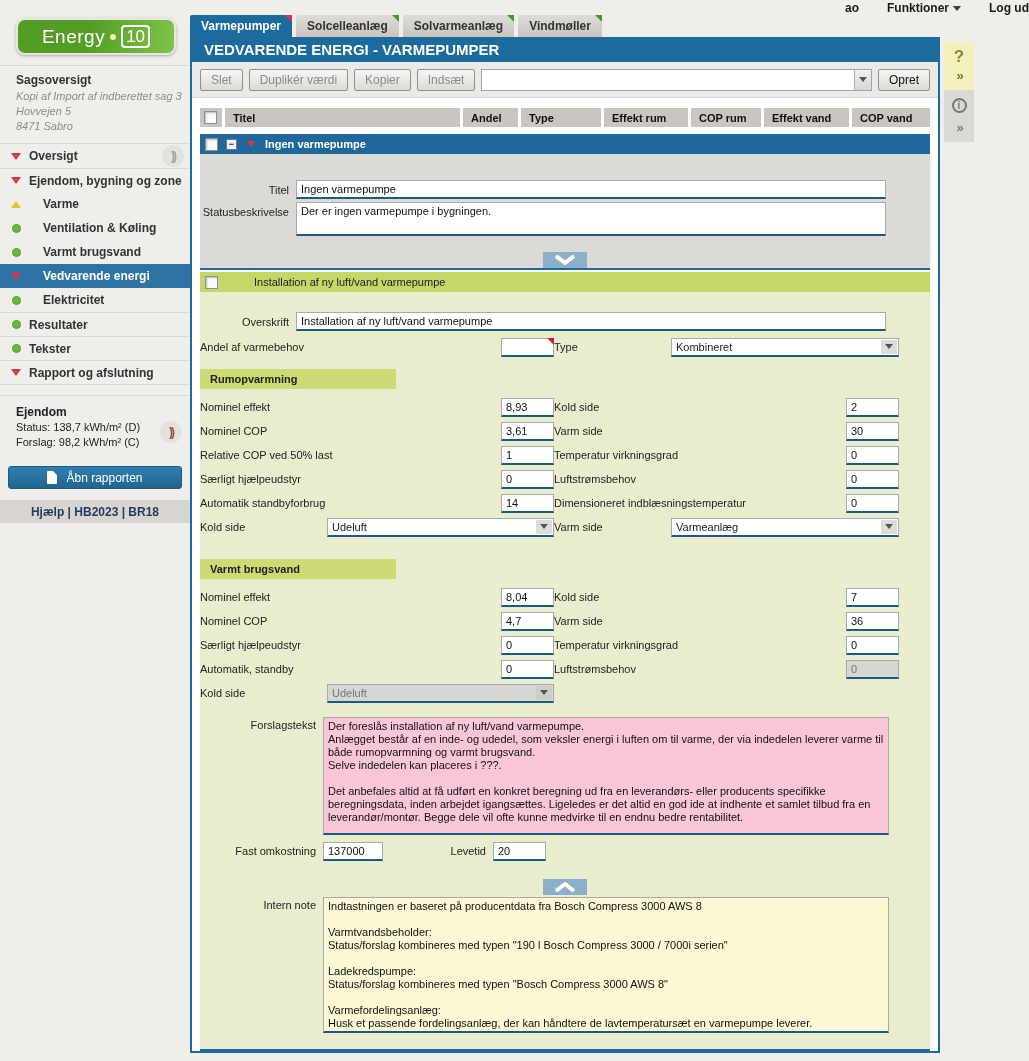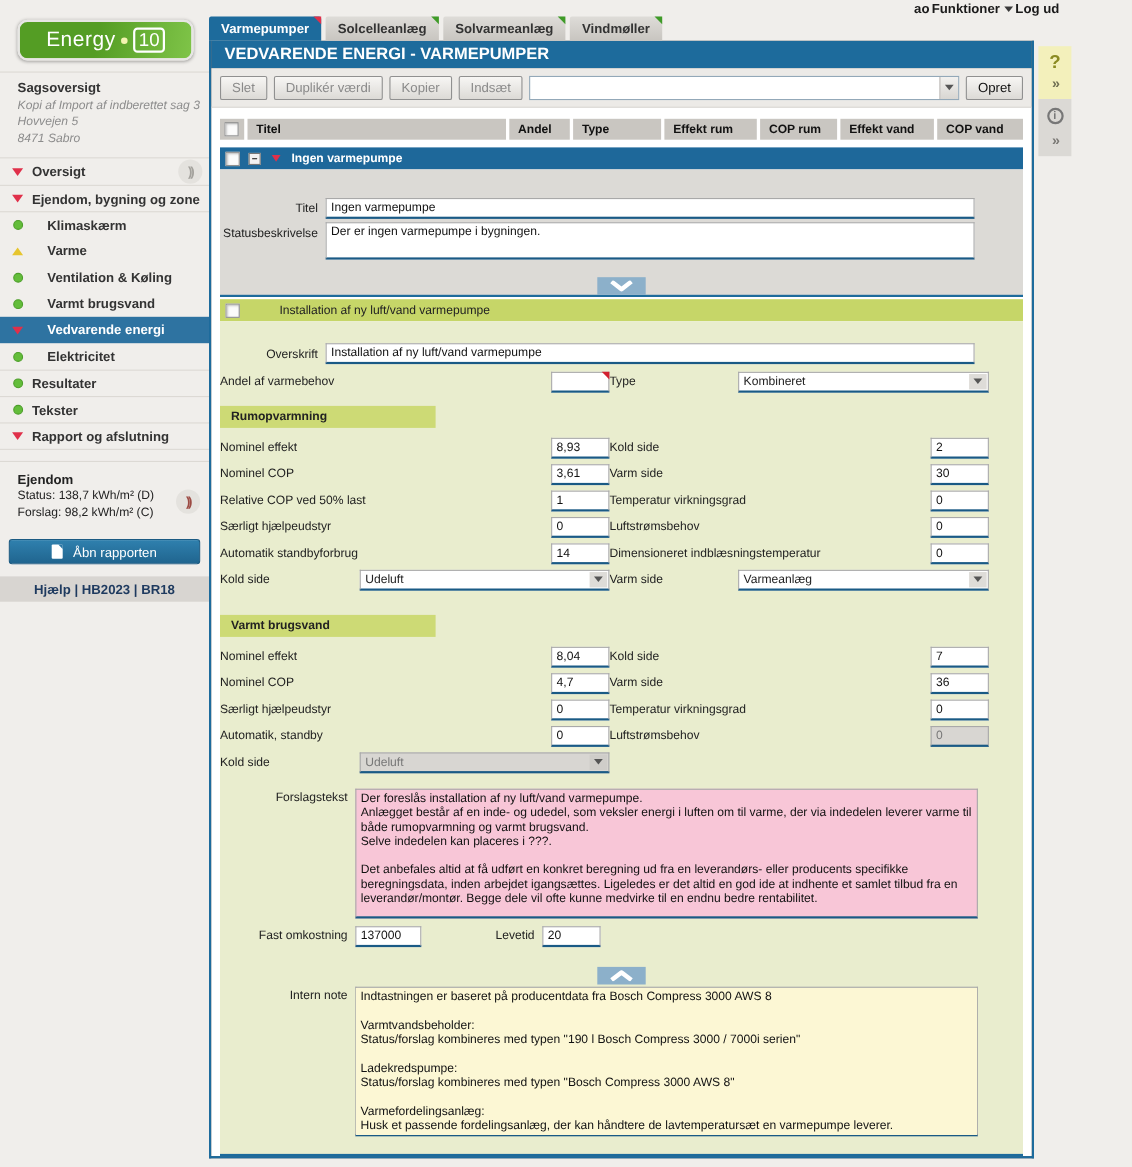--- a/index.html
+++ b/index.html
@@ -1,20 +1,20 @@
 <!DOCTYPE html>
 <html><head>
 <meta charset="utf-8">
 <style>
 *{box-sizing:border-box;margin:0;padding:0}
 html,body{width:1029px;height:1061px}
 body{position:relative;background:#f0eeeb;font-family:"Liberation Sans",sans-serif;font-size:11px;color:#222;overflow:hidden}
 
 
-.account{position:absolute;top:0;left:0;right:0;height:16px;display:flex;justify-content:flex-end;align-items:center;gap:2px;padding-right:66px;font-size:12px;font-weight:bold;color:#1a1a1a}
+.account{position:absolute;top:0;left:0;right:0;height:16px;display:flex;justify-content:flex-end;align-items:center;gap:28px;font-size:12px;font-weight:bold;color:#1a1a1a}
 .account .item{cursor:pointer;display:flex;align-items:center}
 .caret-down{display:inline-block;width:0;height:0;border-left:4px solid transparent;border-right:4px solid transparent;border-top:5px solid #3a3a3a;margin-left:4px}
 
 
 .sidebar{position:absolute;left:0;top:0;width:190px;height:100%}
 .logo{margin:18px 12px 10px 16px;width:160px;height:37px;border-radius:9px;background:linear-gradient(100deg,#549d24 45%,#7fc448);border:2px solid #e7e6e4;box-shadow:0 1px 3px rgba(0,0,0,.3);display:flex;align-items:center;justify-content:center;gap:5px}
 .logo-word{color:#fff;font-size:19px;letter-spacing:.5px}
 .logo-dot{width:6px;height:6px;border-radius:50%;background:#f3f3b0}
 .logo-num{border:2px solid #fff;border-radius:4px;color:#fff;font-size:17px;padding:0 3px;line-height:19px}
 .case{padding:7px 8px 9px 16px;border-top:1px solid #dcd9d4;border-bottom:1px solid #dcd9d4}
@@ -171,26 +171,20 @@
         </span>
       <span class="nav-label">Oversigt</span>
       <span class="expander">))</span>
     </div>
     <div class="nav-item sep">
       <span class="nav-icon">
           <span class="tri-red"></span>
         </span>
       <span class="nav-label">Ejendom, bygning og zone</span>
     </div>
-    <div class="nav-item sep lvl1">
-      <span class="nav-icon">
-          <span class="dot-green"></span>
-        </span>
-      <span class="nav-label">Klimaskærm</span>
-    </div>
     <div class="nav-item lvl1">
       <span class="nav-icon">
           <span class="tri-yellow"></span>
         </span>
       <span class="nav-label">Varme</span>
     </div>
     <div class="nav-item lvl1">
       <span class="nav-icon">
           <span class="dot-green"></span>
         </span>

